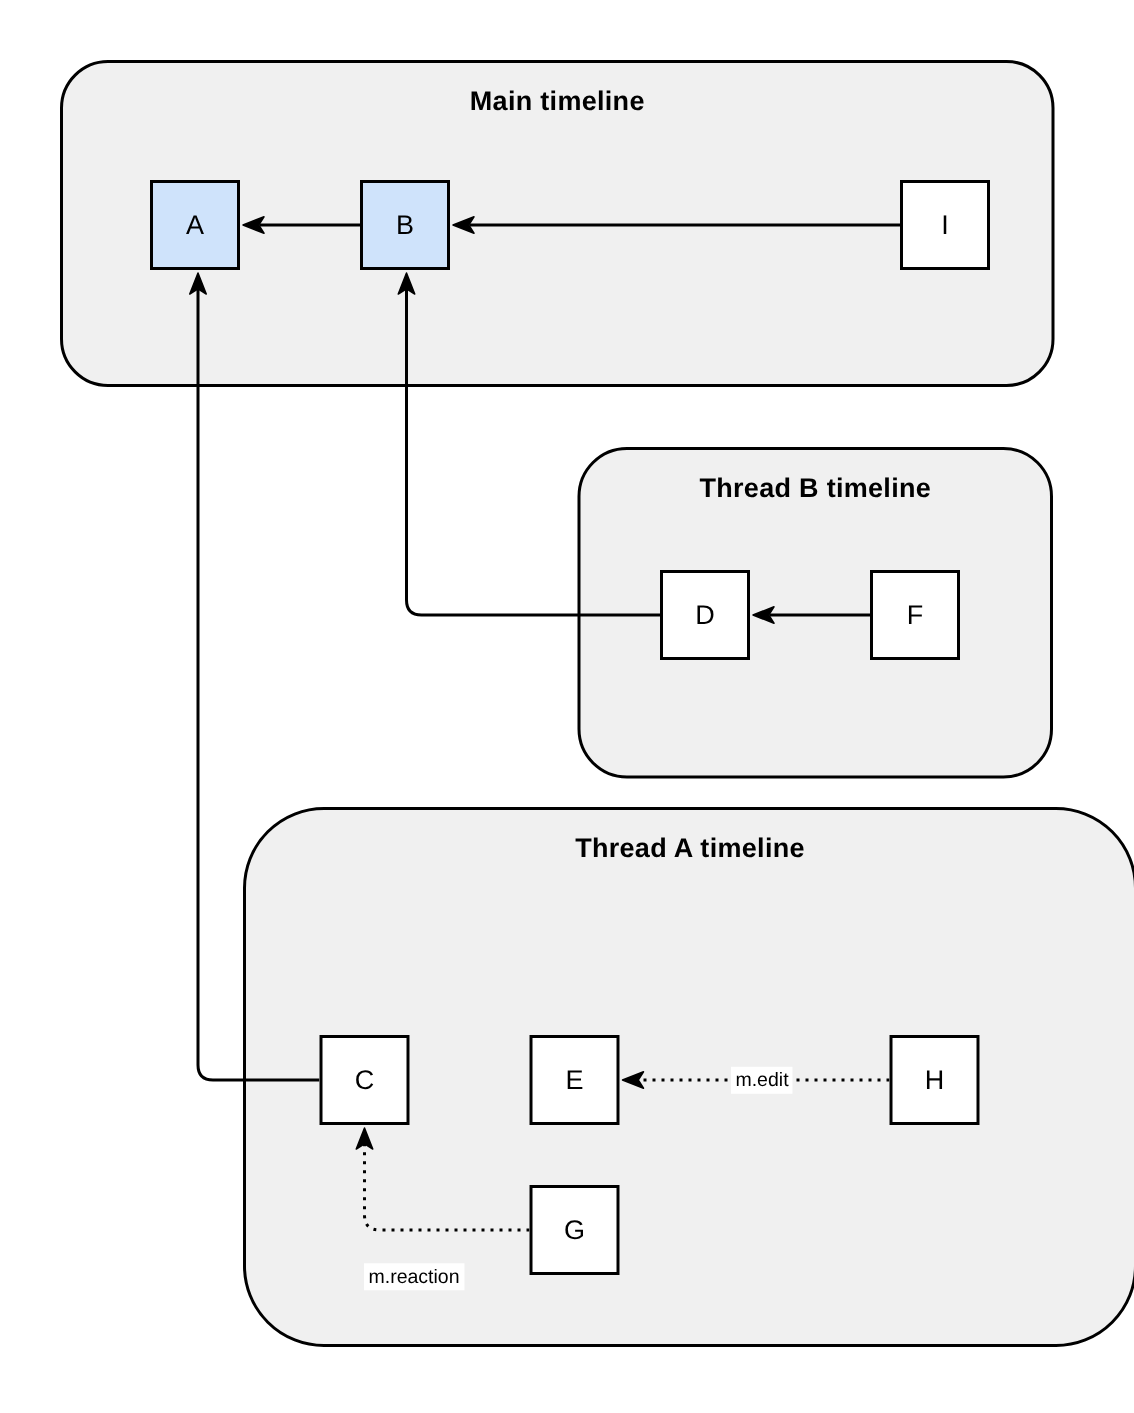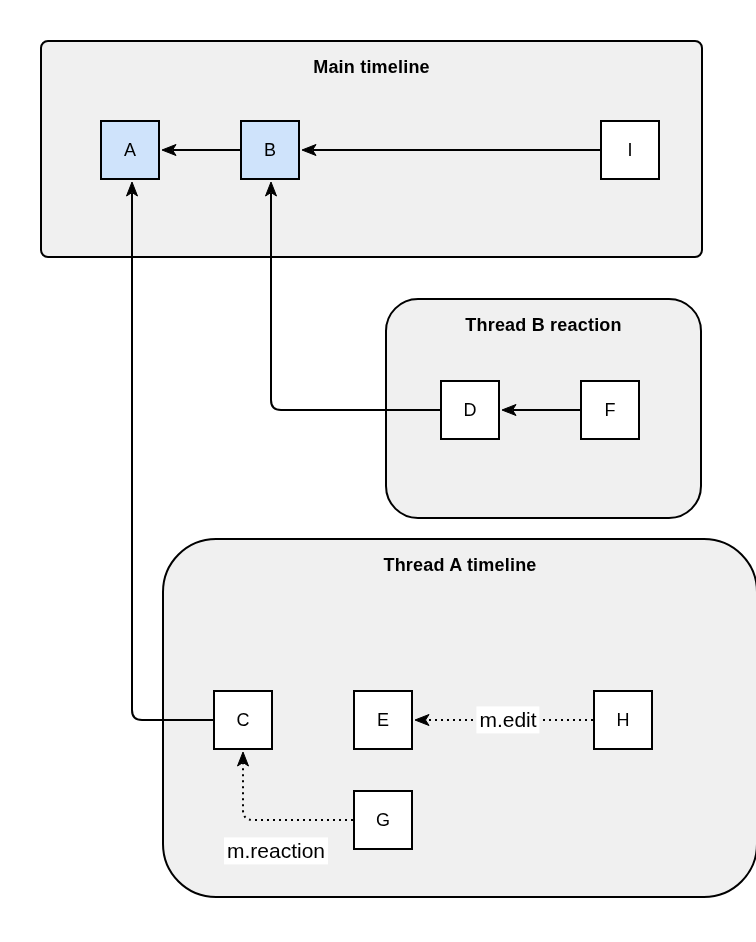--- a/index.html
+++ b/index.html
@@ -15,49 +15,49 @@
   }
   .canvas{position:absolute;inset:0;}
   .container{
     position:absolute;background:var(--container-fill);
     border:2px solid var(--container-border);box-sizing:border-box;
   }
   .container-title{
     text-align:center;padding-top:15px;font-weight:bold;font-size:18px;
     color:var(--text-color);letter-spacing:0.2px;
   }
-  #container-main{left:40px;top:40px;width:663px;height:218px;border-radius:8px;}
+  #container-main{left:40px;top:40px;width:663px;height:218px;border-radius:32px;}
   #container-thread-b{left:385px;top:298px;width:317px;height:221px;border-radius:33px;}
   #container-thread-a{left:162px;top:538px;width:596px;height:360px;border-radius:54px;}
   .edges{position:absolute;left:0;top:0;width:756px;height:942px;pointer-events:none;}
   .edges path{stroke:var(--edge-color);stroke-width:2;fill:none;}
   .edges path.dotted{stroke-dasharray:2 4;}
   .edges polygon{fill:var(--edge-color);stroke:var(--edge-color);stroke-width:1;stroke-linejoin:round;}
   .node{
     position:absolute;width:60px;height:60px;box-sizing:border-box;
     border:2px solid var(--node-border);background:var(--node-fill-default);
     display:flex;align-items:center;justify-content:center;font-size:18px;
   }
   .node.highlight{background:var(--node-fill-highlight);}
   .edge-label{
     position:absolute;transform:translate(-50%,-50%);
-    background:var(--label-background);padding:1px 3px;font-size:21px;
+    background:var(--label-background);padding:1px 3px;font-size:13px;
     white-space:nowrap;line-height:1.2;
   }
 </style>
 </head>
 <body>
 
 <div class="canvas">
 
   <div class="container" id="container-main">
     <div class="container-title">Main timeline</div>
   </div>
   <div class="container" id="container-thread-b">
-    <div class="container-title">Thread B reaction</div>
+    <div class="container-title">Thread B timeline</div>
   </div>
   <div class="container" id="container-thread-a">
     <div class="container-title">Thread A timeline</div>
   </div>
 
   <svg class="edges" viewBox="0 0 756 942" xmlns="http://www.w3.org/2000/svg">
 
     <path d="M240,150 L173,150"></path>
     <polygon points="162,150 176,144.5 172.5,150 176,155.5"></polygon>
 

